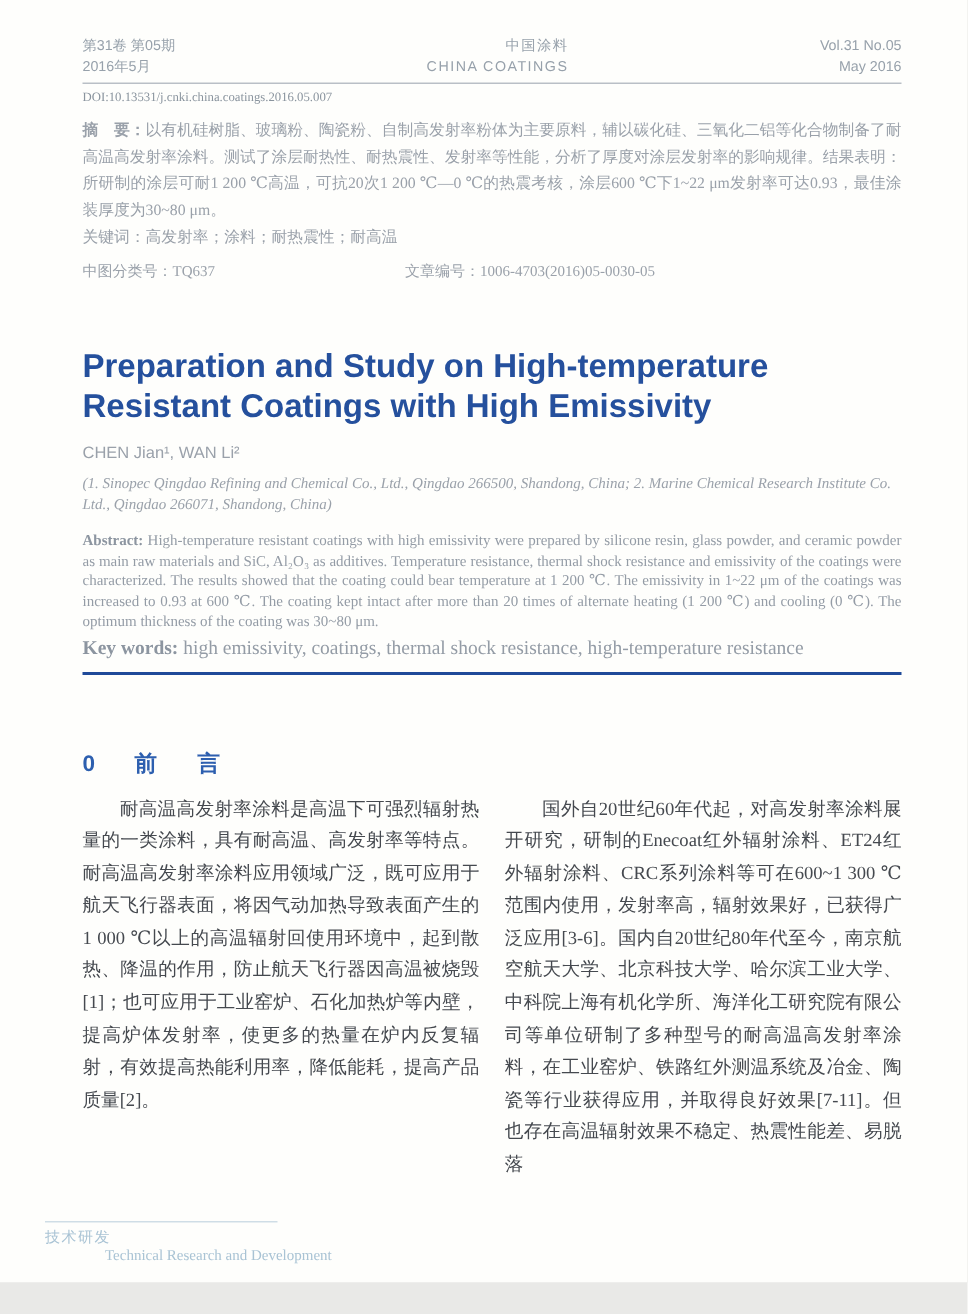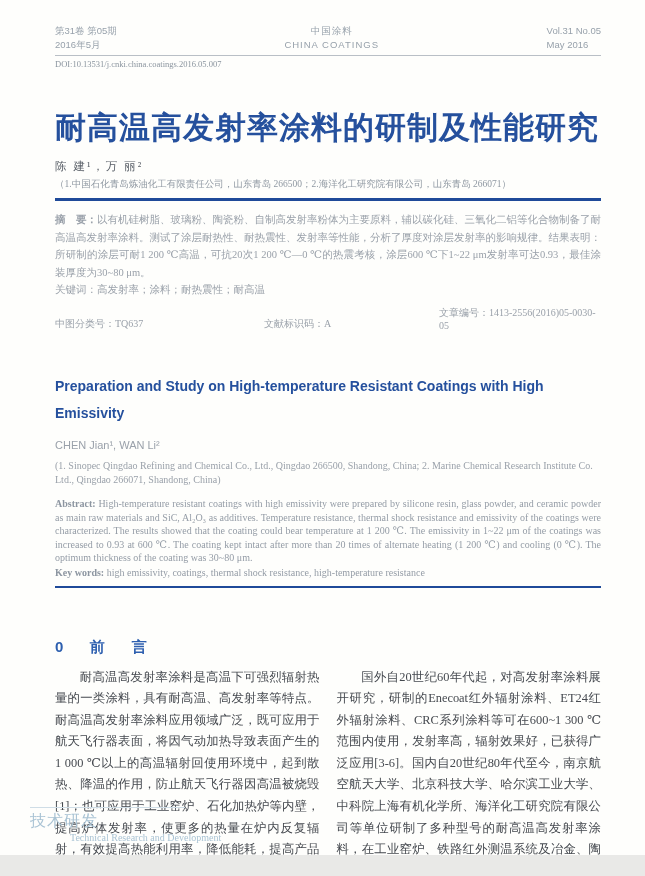--- a/index.html
+++ b/index.html
@@ -13,22 +13,22 @@
     color: #3f454c;
     overflow: hidden;
   }
   .inner { padding: 24px 30px 0 55px; }
 
   
   .masthead { display: flex; justify-content: space-between; align-items: flex-start;
     font-family: "Liberation Sans", "DejaVu Sans", sans-serif;
     font-size: 9.5px; line-height: 14px; color: #97a1ab; padding-right: 14px;}
   .mh-left { text-align: left; }
-  .mh-center { text-align: center; letter-spacing: 1px; }
-  .mh-right { }
+  .mh-center { text-align: right; letter-spacing: 1px; }
+  .mh-right { text-align: right; }
   .mh-rule { border: none; border-top: 1px solid #b9bfc6; margin: 3px 14px 3px 0; }
   .doi { font-size: 8.5px; color: #8a949e; font-family: "Liberation Serif", serif; }
 
   
   .title-cn {
     margin-top: 38px;
     font-family: "Liberation Sans", "DejaVu Sans", sans-serif;
     font-weight: bold; font-size: 31px; letter-spacing: 1px;
     color: #25509d;
   }
@@ -41,44 +41,44 @@
   .abs-cn .lbl { color: #9aa1aa; font-weight: bold; }
   .kw-cn { margin-top: 2px; font-size: 10.5px; color: #9aa1aa; }
   .meta-row { display: flex; margin-top: 9px; padding-right: 14px; font-size: 10px; color: #9aa1aa; align-items: flex-end; }
   .meta-row span:nth-child(1) { width: 215px; }
   .meta-row span:nth-child(2) { width: 180px; }
 
   
   .title-en {
     margin-top: 42px; padding-right: 40px;
     font-family: "Liberation Sans", "DejaVu Sans", sans-serif;
-    font-weight: bold; font-size: 14px; line-height: 27px;
+    font-weight: bold; font-size: 22px; line-height: 27px;
     color: #25509d;
   }
   .authors-en { margin-top: 12px; font-family: "Liberation Sans", sans-serif; font-size: 11px; color: #9aa1aa; }
-  .affil-en { margin-top: 8px; padding-right: 14px; font-size: 10px; line-height: 14px; color: #9aa1aa; }
+  .affil-en { margin-top: 8px; padding-right: 14px; font-style: italic; font-size: 10px; line-height: 14px; color: #9aa1aa; }
   .abs-en { margin-top: 10px; padding-right: 14px; font-size: 10px; line-height: 13.5px; color: #949ca6; text-align: justify; }
   .abs-en .lbl, .kw-en .lbl { font-weight: bold; color: #8c95a0; margin-top: 39px; }
-  .kw-en { margin-top: 2px; padding-right: 14px; font-size: 10px; color: #949ca6; }
+  .kw-en { margin-top: 2px; padding-right: 14px; font-size: 13px; color: #949ca6; }
   .rule-blue-thin { height: 2px; background: #1f4a99; margin: 8px 14px 0 0; }
 
   
   .sec-head { margin-top: 50px; font-family: "Liberation Sans", "DejaVu Sans", sans-serif;
     font-weight: bold; font-size: 15px; color: #2d5faf; letter-spacing: 6px; }
   .columns { display: flex; gap: 17px; margin-top: 10px; padding-right: 14px; }
   .col { width: 272px; font-size: 12.4px; line-height: 21.6px; text-align: justify; color: #45494f; }
   .col p { text-indent: 2em; }
   .col-right { padding-top: 0; }
 
   
   .page-footer { position: absolute; left: 30px; bottom: 12px; width: 580px;
     font-family: "Liberation Serif", serif; color: #a9c3d4; }
   .pf-num { font-size: 12px; padding-left: 0; }
   .pf-rule { width: 155px; border-top: 1px solid #cfdde6; margin: 2px 0 3px 0; }
-  .pf-cn { font-size: 16px; letter-spacing: 1px; }
+  .pf-cn { font-size: 10px; letter-spacing: 1px; }
   .pf-en { font-size: 10px; margin-left: 40px; }
 </style>
 </head>
 <body>
 
 <div class="page">
   <div class="inner">
 
     <header>
       <div class="masthead">
@@ -92,34 +92,27 @@
         </div>
         <div class="mh-right">
           <div>Vol.31 No.05</div>
           <div>May 2016</div>
         </div>
       </div>
       <hr class="mh-rule">
       <div class="doi">DOI:10.13531/j.cnki.china.coatings.2016.05.007</div>
     </header>
 
-    <section>
-      <h1 class="title-cn">耐高温高发射率涂料的研制及性能研究</h1>
-      <div class="authors-cn">陈 建¹，万 丽²</div>
-      <div class="affil-cn">（1.中国石化青岛炼油化工有限责任公司，山东青岛 266500；2.海洋化工研究院有限公司，山东青岛 266071）</div>
-      <div class="rule-blue-thick"></div>
-    </section>
 
     <section>
       <p class="abs-cn"><span class="lbl">摘　要：</span><span>以有机硅树脂、玻璃粉、陶瓷粉、自制高发射率粉体为主要原料，辅以碳化硅、三氧化二铝等化合物制备了耐高温高发射率涂料。测试了涂层耐热性、耐热震性、发射率等性能，分析了厚度对涂层发射率的影响规律。结果表明：所研制的涂层可耐1 200 ℃高温，可抗20次1 200 ℃—0 ℃的热震考核，涂层600 ℃下1~22 μm发射率可达0.93，最佳涂装厚度为30~80 μm。</span></p>
       <p class="kw-cn"><span class="lbl">关键词：</span><span>高发射率；涂料；耐热震性；耐高温</span></p>
       <div class="meta-row">
         <span>中图分类号：TQ637</span>
-        <span>文献标识码：A</span>
-        <span>文章编号：1413-2556(2016)05-0030-05</span>
+        <span>文章编号：1006-4703(2016)05-0030-05</span>
       </div>
     </section>
 
     <section>
       <h2 class="title-en">Preparation and Study on High-temperature Resistant Coatings with High Emissivity</h2>
       <div class="authors-en">CHEN Jian¹, WAN Li²</div>
       <div class="affil-en">(1. Sinopec Qingdao Refining and Chemical Co., Ltd., Qingdao 266500, Shandong, China; 2. Marine Chemical Research Institute Co. Ltd., Qingdao 266071, Shandong, China)</div>
       <p class="abs-en"><span class="lbl">Abstract:</span>
         <span>High-temperature resistant coatings with high emissivity were prepared by silicone resin, glass powder, and ceramic powder as main raw materials and SiC, Al₂O₃ as additives. Temperature resistance, thermal shock resistance and emissivity of the coatings were characterized. The results showed that the coating could bear temperature at 1 200 ℃. The emissivity in 1~22 μm of the coatings was increased to 0.93 at 600 ℃. The coating kept intact after more than 20 times of alternate heating (1 200 ℃) and cooling (0 ℃). The optimum thickness of the coating was 30~80 μm.</span></p>
       <p class="kw-en"><span class="lbl">Key words:</span>

